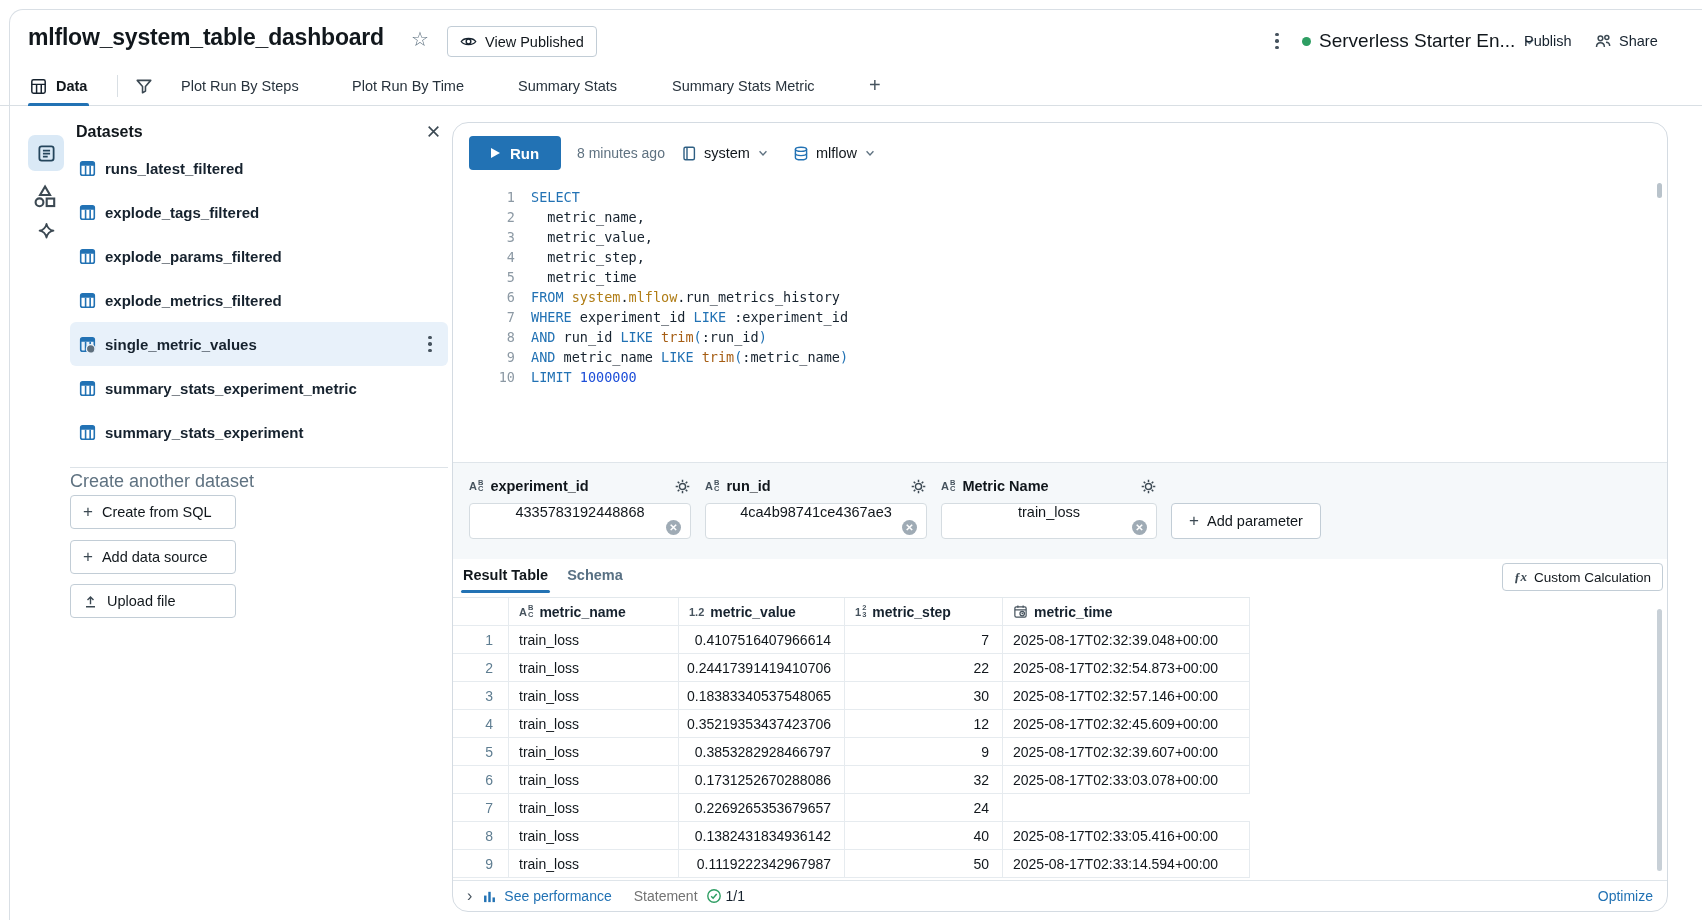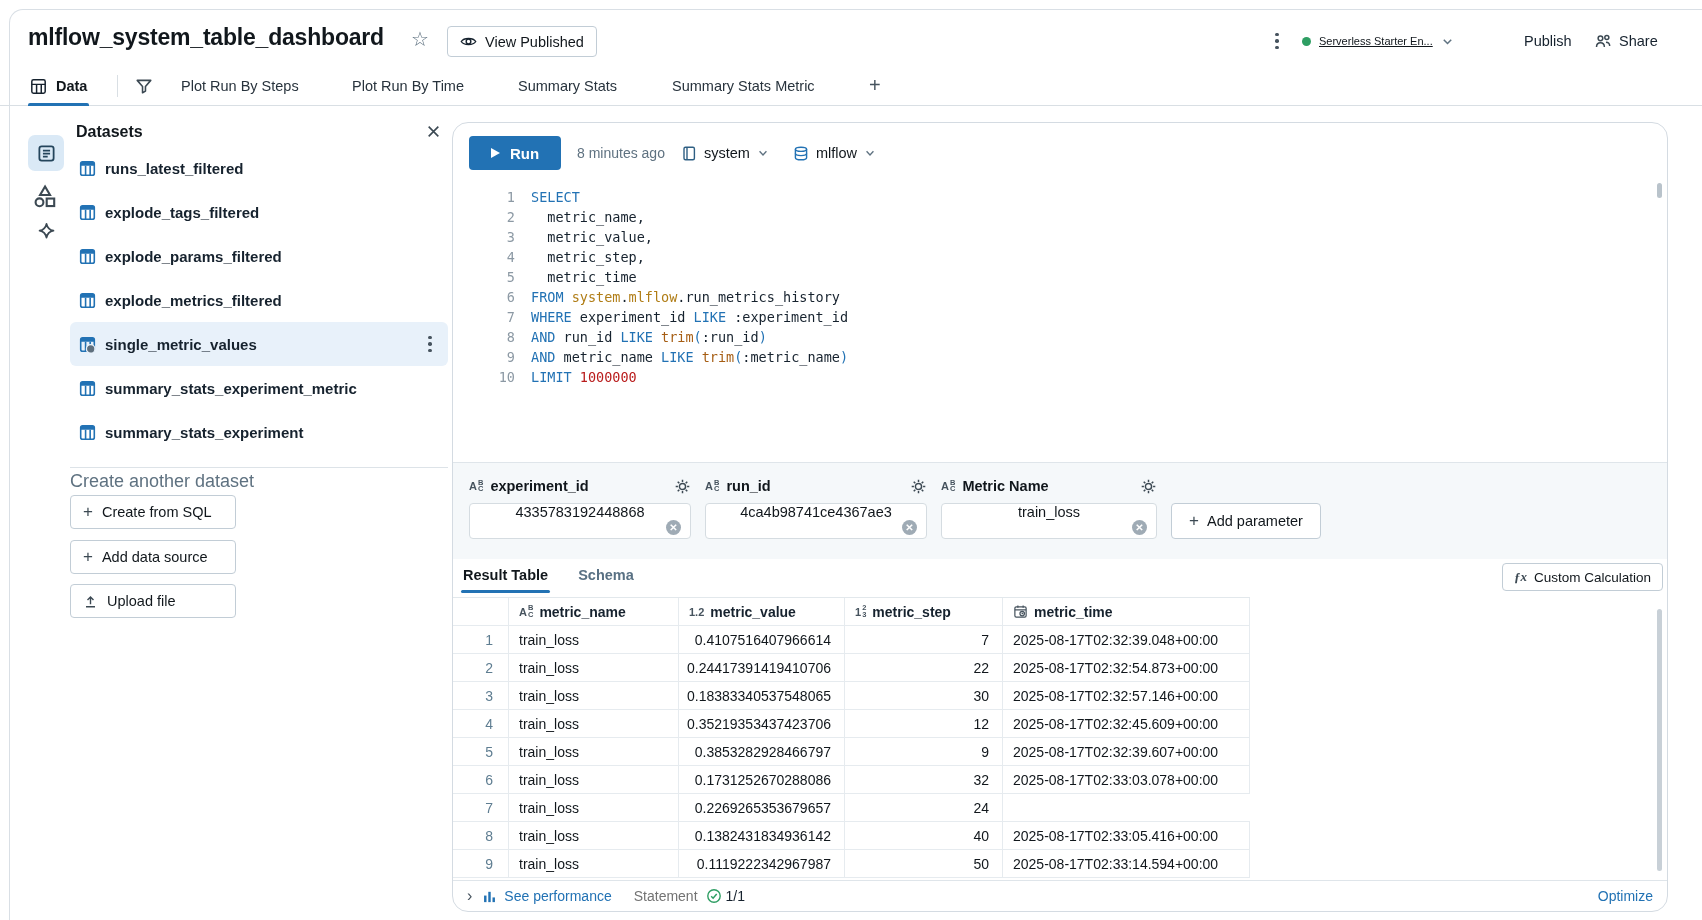--- a/index.html
+++ b/index.html
@@ -17,21 +17,21 @@
   
   .page-title { left:28px; top:24px; font-size:23px; font-weight:700; letter-spacing:-.2px; }
   .star-btn { left:411px; top:27px; font-size:20px; color:#5F7281; line-height:24px; cursor:pointer; }
   .view-published { left:447px; top:26px; height:31px; display:flex; align-items:center; gap:8px;
                     padding:0 12px; border:1px solid #C2CDD6; border-radius:4px; font-size:14.5px; background:#fff; }
   .kebab { display:flex; flex-direction:column; gap:3px; align-items:center; justify-content:center; }
   .kebab i { width:3.5px; height:3.5px; border-radius:50%; background:#46535E; }
   .top-kebab { left:1266px; top:26px; width:22px; height:30px; cursor:pointer; }
   .env-select { left:1302px; top:26px; height:30px; display:flex; align-items:center; gap:8px; cursor:pointer; }
   .env-dot { width:9px; height:9px; border-radius:50%; background:#2E9E63; }
-  .env-label { font-size:11px;text-decoration:underline; }
+  .env-label { font-size:19px; }
   .txt-btn { font-size:14.5px; color:#16222E; }
   .publish-btn { left:1524px; top:26px; height:30px; display:flex; align-items:center; }
   .share-btn { left:1594px; top:26px; height:30px; display:flex; align-items:center; gap:7px; }
 
   
   .tabbar { left:0; right:0; top:66px; height:40px; border-bottom:1px solid #D9DFE4; }
   .tab-data { position:absolute; left:28px; top:0; height:40px; display:flex; align-items:center; gap:9px;
               font-size:14.5px; font-weight:700; padding:0 2px; }
   .tab-data::after { content:""; position:absolute; left:0; right:0; bottom:0; height:3px;
                      background:#2272B4; border-radius:2px 2px 0 0; }
@@ -66,39 +66,39 @@
   .play { width:0; height:0; border-left:9px solid #fff; border-top:5.5px solid transparent; border-bottom:5.5px solid transparent; }
   .last-run { left:124px; top:13px; height:34px; line-height:34px; font-size:14px; color:#5F7281; }
   .selector { top:13px; height:34px; display:flex; align-items:center; gap:7px; font-size:14.5px; cursor:pointer; }
   .cat-sel { left:228px; } .sch-sel { left:340px; }
 
   .code-area { left:0; top:64px; right:24px; font-family:"DejaVu Sans Mono", monospace; font-size:13.5px; }
   .code-line { display:flex; line-height:20px; }
   .ln { width:62px; text-align:right; color:#8C99A4; flex:none; }
   .ct { margin-left:16px; white-space:pre; }
   .tok-kw { color:#2272B4; } .tok-pl { color:#16222E; } .tok-sc { color:#B07D16; }
-  .tok-fn { color:#A65E14; } .tok-br { color:#2272B4; } .tok-num { color:#b91c1c;margin-top:10px; }
+  .tok-fn { color:#A65E14; } .tok-br { color:#2272B4; } .tok-num { color:#1d4ed8;margin-top:10px; }
   .ed-thumb { right:5px; top:60px; width:5px; height:15px; background:#B9C3CB; border-radius:3px; }
 
   .div-h { left:0; right:0; top:339px; height:1px; background:#DFE5EA; }
   .params { left:0; right:0; top:340px; height:96px; background:#F5F8FA; padding:12px 16px 0 16px; }
   .plabels { display:flex; gap:14px; height:22px; margin-bottom:6px; }
   .pgroup { display:flex; align-items:center; gap:7px; font-size:14.5px; font-weight:700; }
   .pg0 { width:222px; } .pg1 { width:222px; } .pg2 { width:216px; }
   .gear { margin-left:auto; cursor:pointer; }
   .pinputs { display:flex; gap:14px; }
   .pinput { height:36px; background:#fff; border:1px solid #D5DCE1; border-radius:4px;
             display:flex; align-items:center; padding:0 9px; font-size:14.5px; cursor:text;flex-direction:column; }
   .pi0 { width:222px; } .pi1 { width:222px; } .pi2 { width:216px; }
   .clear-x { margin-left:auto; width:15px; height:15px; border-radius:50%; background:#9FABB5; color:#fff;
              font-size:10px; line-height:15px; text-align:center; font-weight:700; cursor:pointer; }
   .add-param { width:150px; height:36px; background:#fff; border:1px solid #C2CDD6; border-radius:4px;
                display:flex; align-items:center; justify-content:center; gap:8px; font-size:14.5px; cursor:pointer; }
 
-  .rtabs { left:10px; top:436px; height:34px; display:flex; gap:30px; }
+  .rtabs { left:10px; top:436px; height:34px; display:flex; gap:19px; }
   .rtab { height:34px; line-height:32px; font-size:14.5px; cursor:pointer; position:relative; }
   .rtab.active { font-weight:700; color:#11171C; }
   .rtab.active::after { content:""; position:absolute; left:-2px; right:-2px; bottom:0; height:3px;
                         background:#2272B4; border-radius:2px; }
   .rtab.other { color:#587083; font-weight:600; }
   .custom-calc { right:4px; top:440px; height:28px; border:1px solid #C2CDD6; border-radius:4px; background:#fff;
                  display:flex; align-items:center; gap:7px; padding:0 11px; font-size:13.5px; cursor:pointer; }
   .fx { font-style:italic; font-weight:700; font-size:13px; color:#3C4953; font-family:"Liberation Serif", serif; }
 
   .rtable { left:0; top:474px; width:797px; border-top:1px solid #E2E8EC; font-size:14px; }

